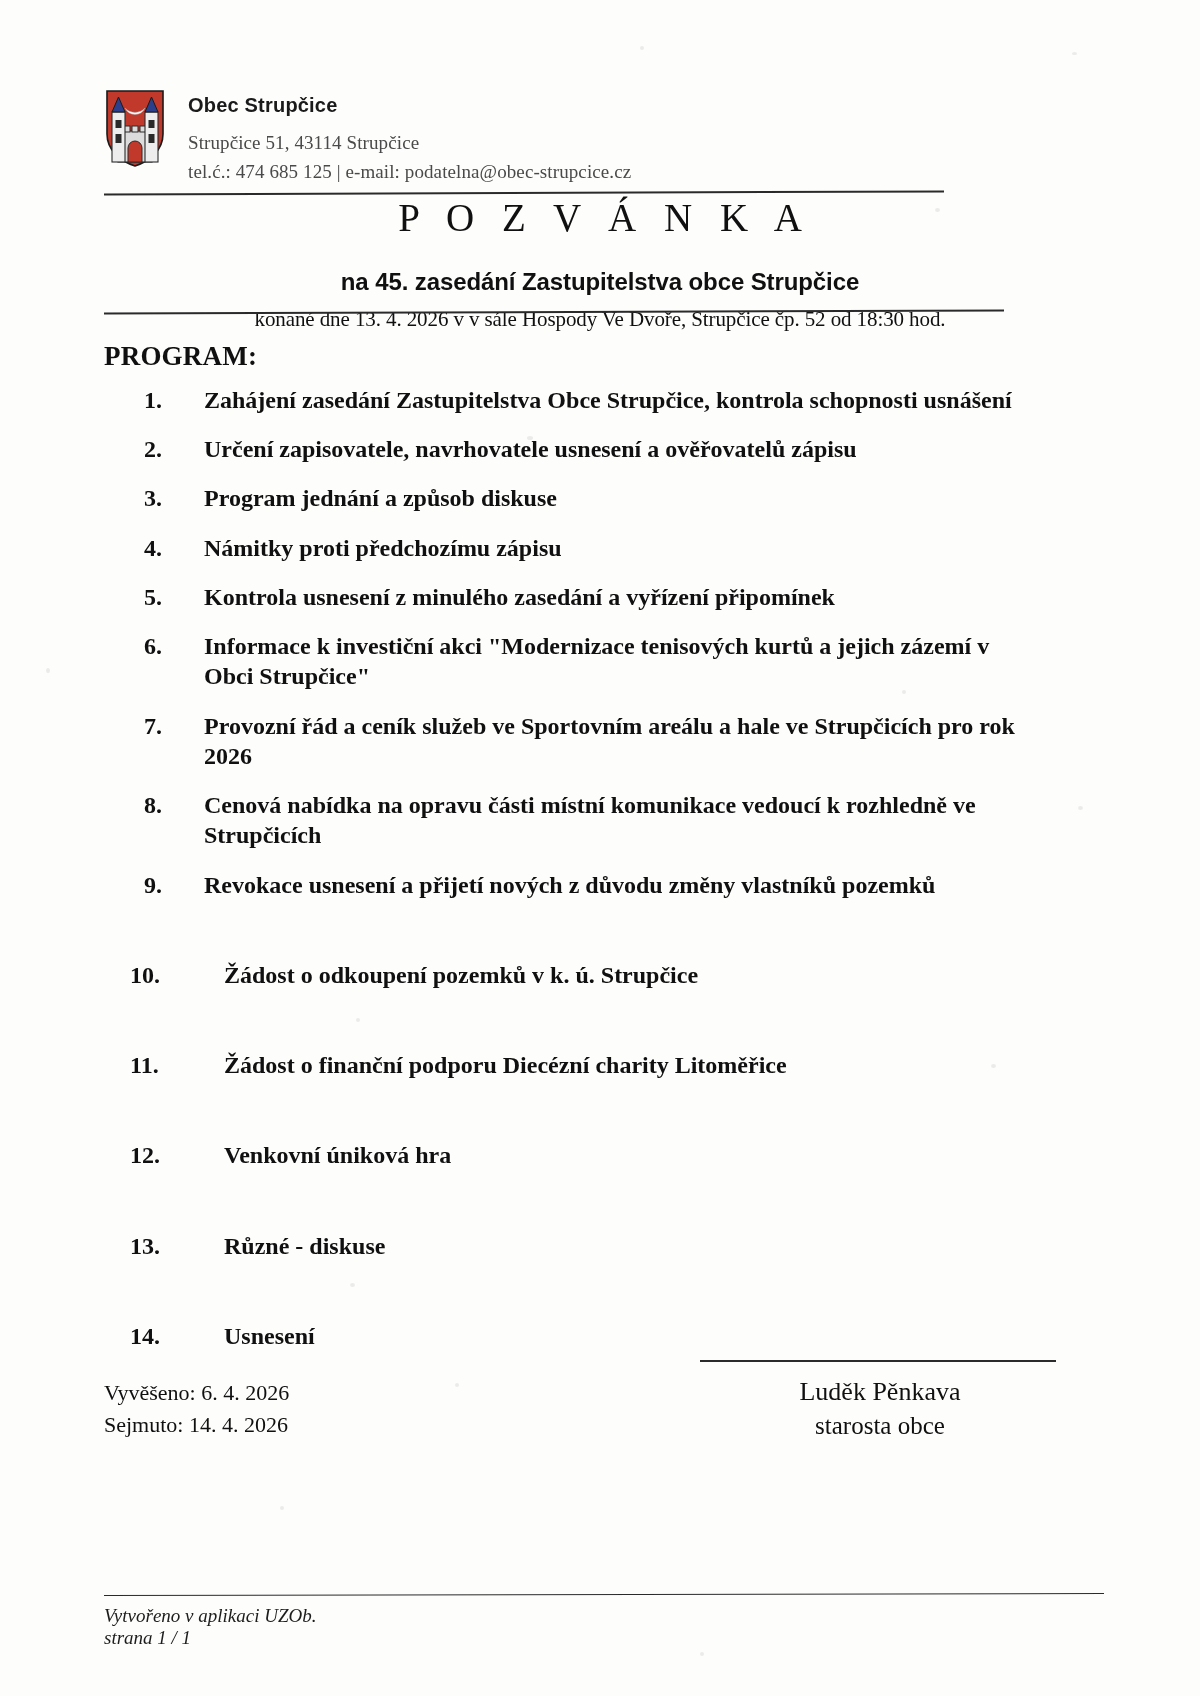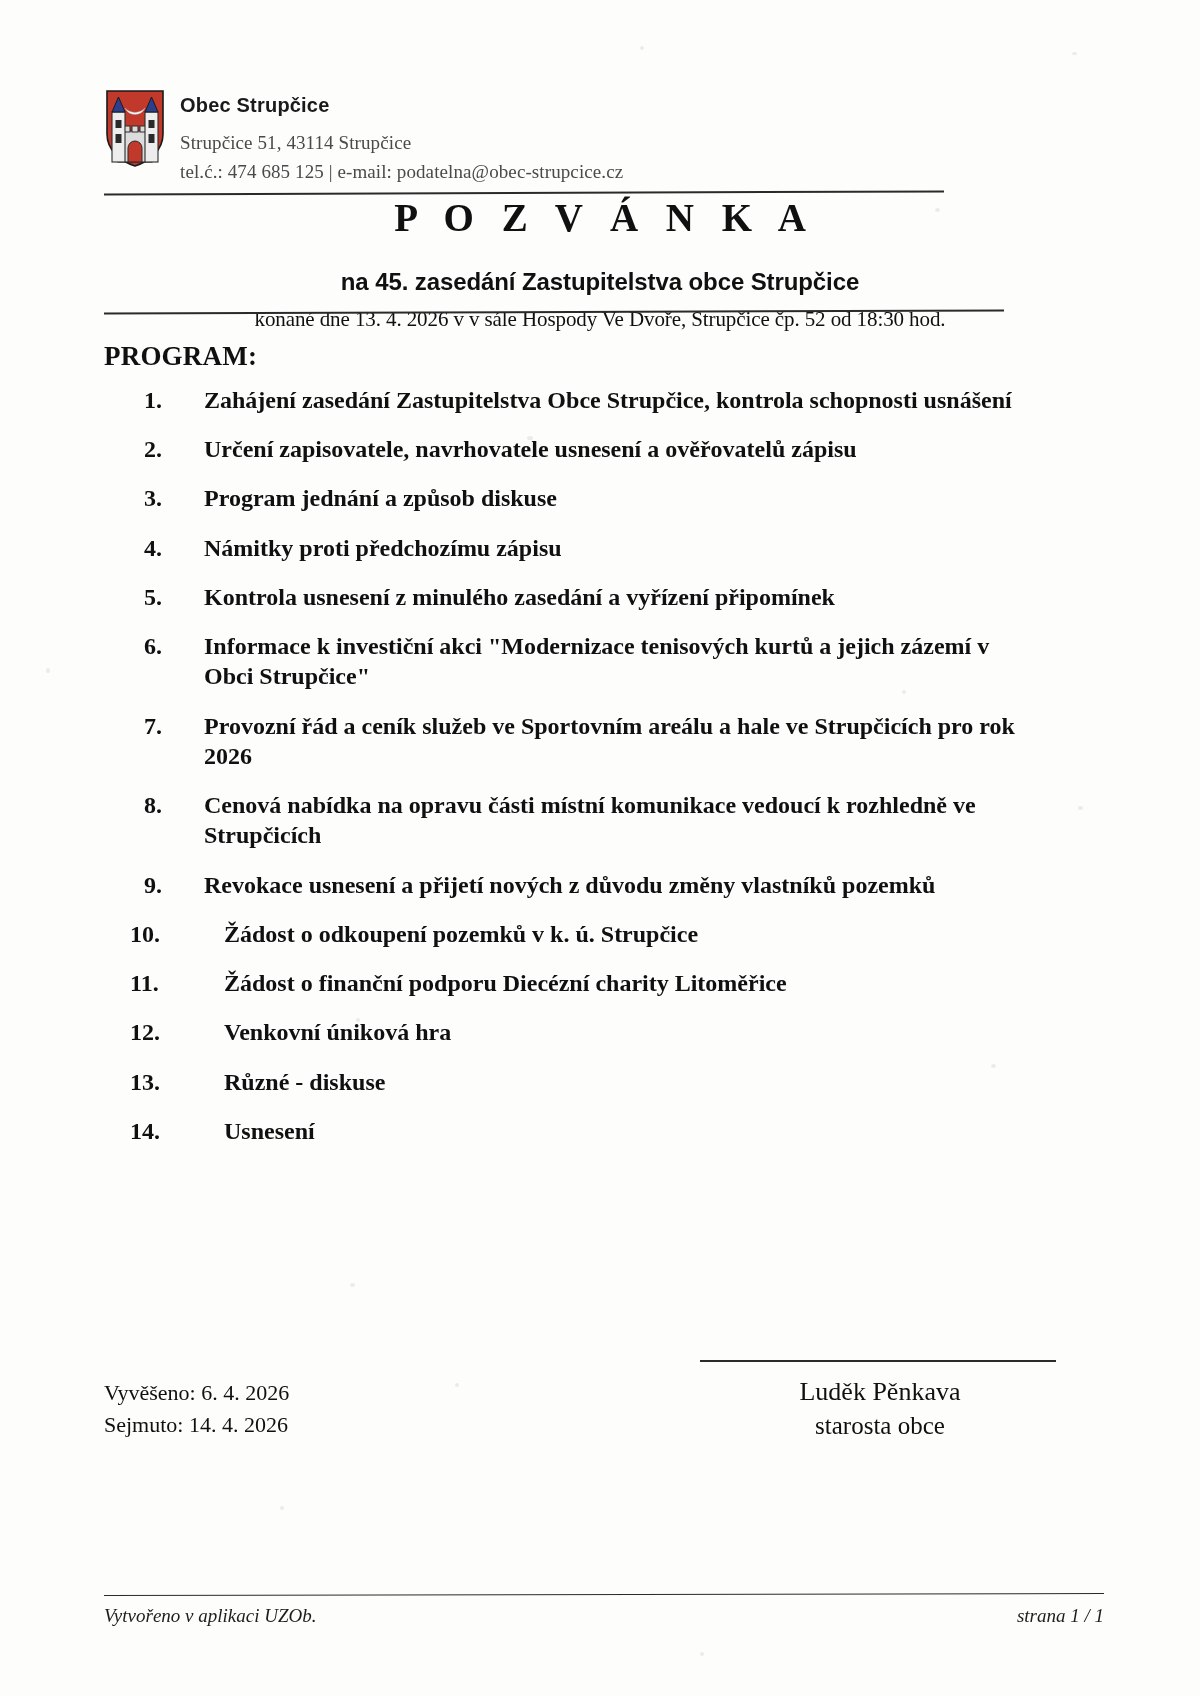--- a/index.html
+++ b/index.html
@@ -37,21 +37,21 @@
     height: 1696px;
   }
 
   
   .letterhead {
     position: absolute;
     left: 104px;
     top: 84px;
     display: flex;
     align-items: flex-start;
-    gap: 14px;
+    gap: 22px;
   }
   .crest {
     width: 62px;
     height: 80px;
     flex: 0 0 auto;
     margin-top: 4px;
   }
   .org-block { padding-top: 10px; }
   .org-name {
     font-family: "Liberation Sans", "DejaVu Sans", sans-serif;
@@ -86,21 +86,21 @@
   
   .title-block {
     position: absolute;
     left: 0;
     top: 196px;
     width: 1200px;
     text-align: center;
   }
   .doc-title {
     font-size: 39px;
-    font-weight: bold;
+    font-weight: normal;
     letter-spacing: 9px;
     padding-left: 9px;
     line-height: 1.15;
   }
   .doc-subtitle {
     font-family: "Liberation Sans", "DejaVu Sans", sans-serif;
     font-size: 24px;
     font-weight: bold;
     margin-top: 27px;
     letter-spacing: -.1px;
@@ -138,21 +138,21 @@
     align-items: baseline;
     margin-bottom: 19px;
   }
   .num {
     flex: 0 0 auto;
     width: 58px;
     text-align: right;
     padding-right: 10px;
     font-weight: bold;
   }
-  .num.wide { width: 58px; text-align: left; padding-left: 26px; padding-right: 4px; }
+  .num.wide { width: 58px; text-align: left; padding-left: 26px; padding-right: 4px; margin-top: 41px; }
   .txt { flex: 1 1 auto; margin-left: 32px; }
 
   
   .posting {
     position: absolute;
     left: 104px;
     top: 1377px;
     font-size: 22px;
     line-height: 1.45;
   }
@@ -175,20 +175,21 @@
   .footer {
     position: absolute;
     left: 104px;
     top: 1605px;
     width: 1000px;
     display: flex;
     justify-content: space-between;
     font-style: italic;
     font-size: 19px;
     color: #1d1d1d;
+    flex-direction: column;
   }
 </style>
 </head>
 <body>
 
 <div class="page">
   <div class="speck" style="left:640px;  top:46px;  width:4px;  height:4px;"></div>
   <div class="speck" style="left:1072px; top:52px;  width:5px;  height:3px;"></div>
   <div class="speck" style="left:935px;  top:208px; width:5px;  height:4px;"></div>
   <div class="speck" style="left:527px;  top:436px; width:6px;  height:4px;"></div>

